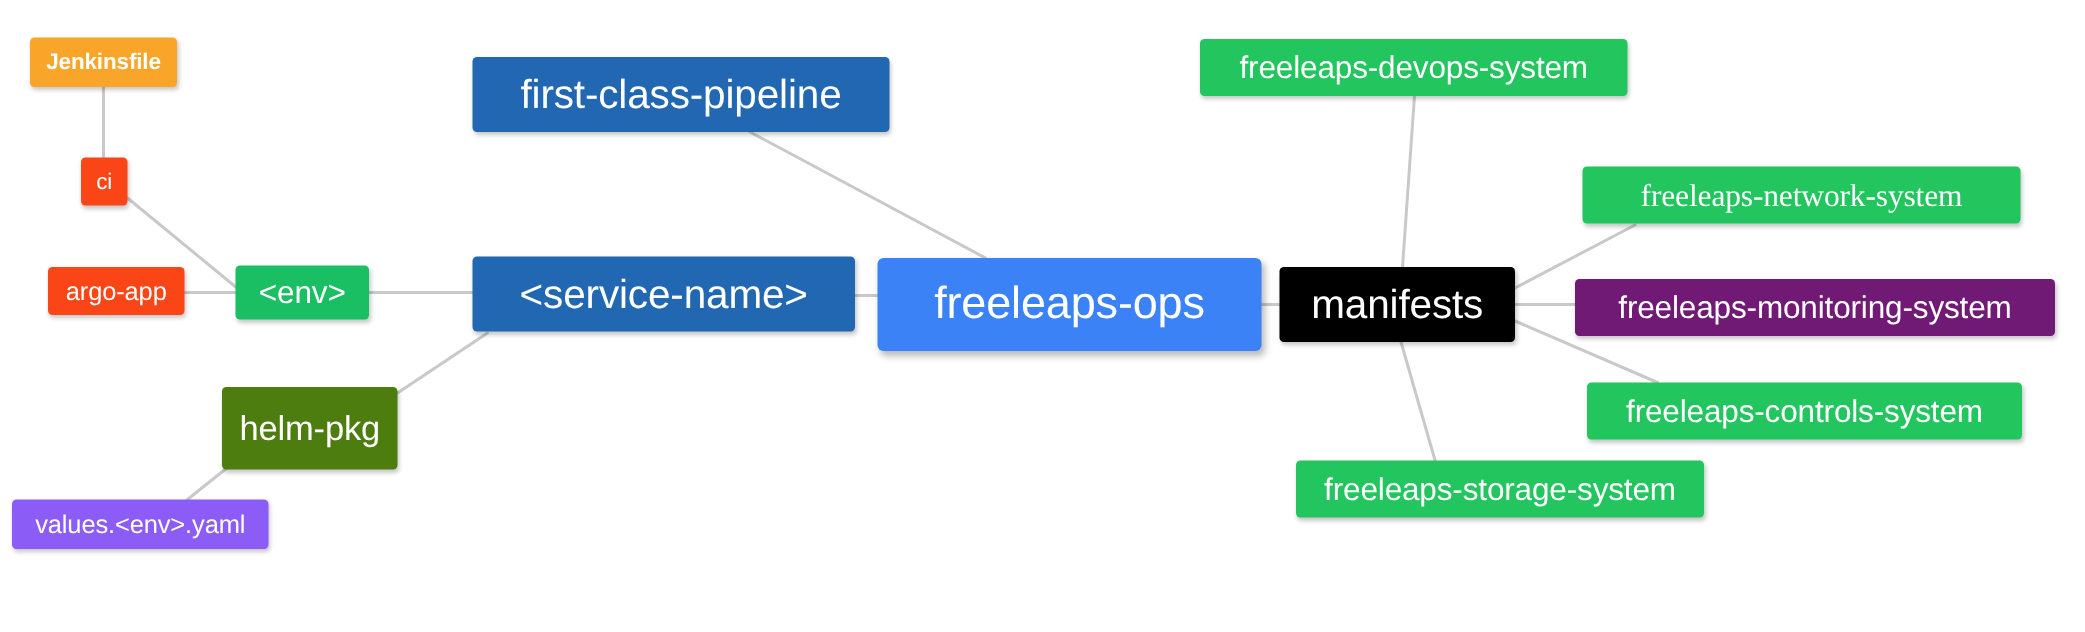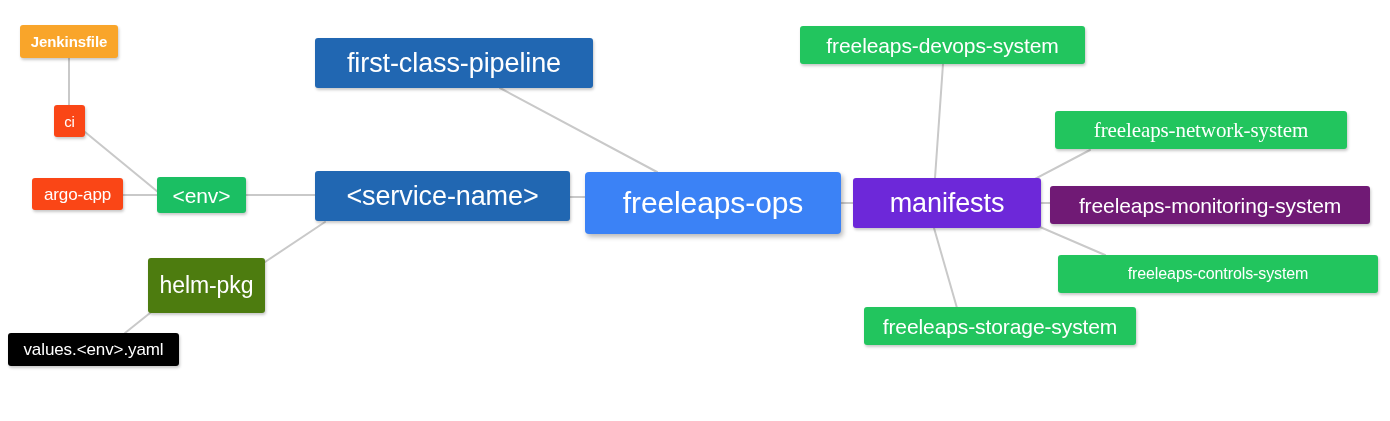--- a/index.html
+++ b/index.html
@@ -62,26 +62,26 @@
       <line x1="935" y1="178" x2="943" y2="64" stroke="#c9c9c9" stroke-width="2" stroke-linecap="round"></line>
       <line x1="1010" y1="192" x2="1090" y2="150" stroke="#c9c9c9" stroke-width="2" stroke-linecap="round"></line>
       <line x1="1010" y1="203" x2="1050" y2="203" stroke="#c9c9c9" stroke-width="2" stroke-linecap="round"></line>
       <line x1="1010" y1="214" x2="1105" y2="255" stroke="#c9c9c9" stroke-width="2" stroke-linecap="round"></line>
       <line x1="934" y1="228" x2="957" y2="308" stroke="#c9c9c9" stroke-width="2" stroke-linecap="round"></line>
     </svg>
   <div id="node-layer">
       <div class="node root" style="left: 585px; top: 172px; width: 256px; height: 62px; background: #3b82f6; font-size: 30px;">freeleaps-ops</div>
       <div class="node" style="left: 315px; top: 171px; width: 255px; height: 50px; background: rgb(33, 103, 178); font-size: 27px;">&lt;service-name&gt;</div>
       <div class="node" style="left: 315px; top: 38px; width: 278px; height: 50px; background: rgb(33, 103, 178); font-size: 27px;">first-class-pipeline</div>
-      <div class="node" style="left: 853px; top: 178px; width: 188px; height: 50px; background: #6d28d9; font-size: 27px;">manifests</div>
+      <div class="node" style="left: 853px; top: 178px; width: 157px; height: 50px; background: #000000; font-size: 27px;">manifests</div>
       <div class="node" style="left: 157px; top: 177px; width: 89px; height: 36px; background: rgb(27, 191, 99); font-size: 21px;">&lt;env&gt;</div>
       <div class="node" style="left: 148px; top: 258px; width: 117px; height: 55px; background: #4d7c0f; font-size: 23px;">helm-pkg</div>
       <div class="node" style="left: 20px; top: 25px; width: 98px; height: 33px; background: rgb(249, 165, 42); font-size: 15px; font-weight: bold;">Jenkinsfile</div>
       <div class="node" style="left: 54px; top: 105px; width: 31px; height: 32px; background: rgb(250, 70, 22); font-size: 15px;">ci</div>
       <div class="node" style="left: 32px; top: 178px; width: 91px; height: 32px; background: rgb(250, 70, 22); font-size: 17px;">argo-app</div>
-      <div class="node" style="left: 8px; top: 333px; width: 171px; height: 33px; background: #000000; font-size: 17px;">values.&lt;env&gt;.yaml</div>
+      <div class="node" style="left: 8px; top: 333px; width: 171px; height: 33px; background: #8b5cf6; font-size: 17px;">values.&lt;env&gt;.yaml</div>
       <div class="node" style="left: 800px; top: 26px; width: 285px; height: 38px; background: rgb(34, 197, 94); font-size: 21px;">freeleaps-devops-system</div>
       <div class="node" style="left: 1055px; top: 111px; width: 292px; height: 38px; background: rgb(34, 197, 94); font-size: 21px; font-family: Liberation Serif, serif;">freeleaps-network-system</div>
       <div class="node" style="left: 1050px; top: 186px; width: 320px; height: 38px; background: #701a75; font-size: 21px;">freeleaps-monitoring-system</div>
-      <div class="node" style="left: 1058px; top: 255px; width: 320px; height: 38px; background: rgb(34, 197, 94); font-size: 16px;">freeleaps-controls-system</div>
+      <div class="node" style="left: 1058px; top: 255px; width: 290px; height: 38px; background: rgb(34, 197, 94); font-size: 21px;">freeleaps-controls-system</div>
       <div class="node" style="left: 816px; top: 307px; width: 272px; height: 38px; background: rgb(34, 197, 94); font-size: 21px; margin-left: 48px;">freeleaps-storage-system</div>
     </div>
 </div>
 
 </body></html>

